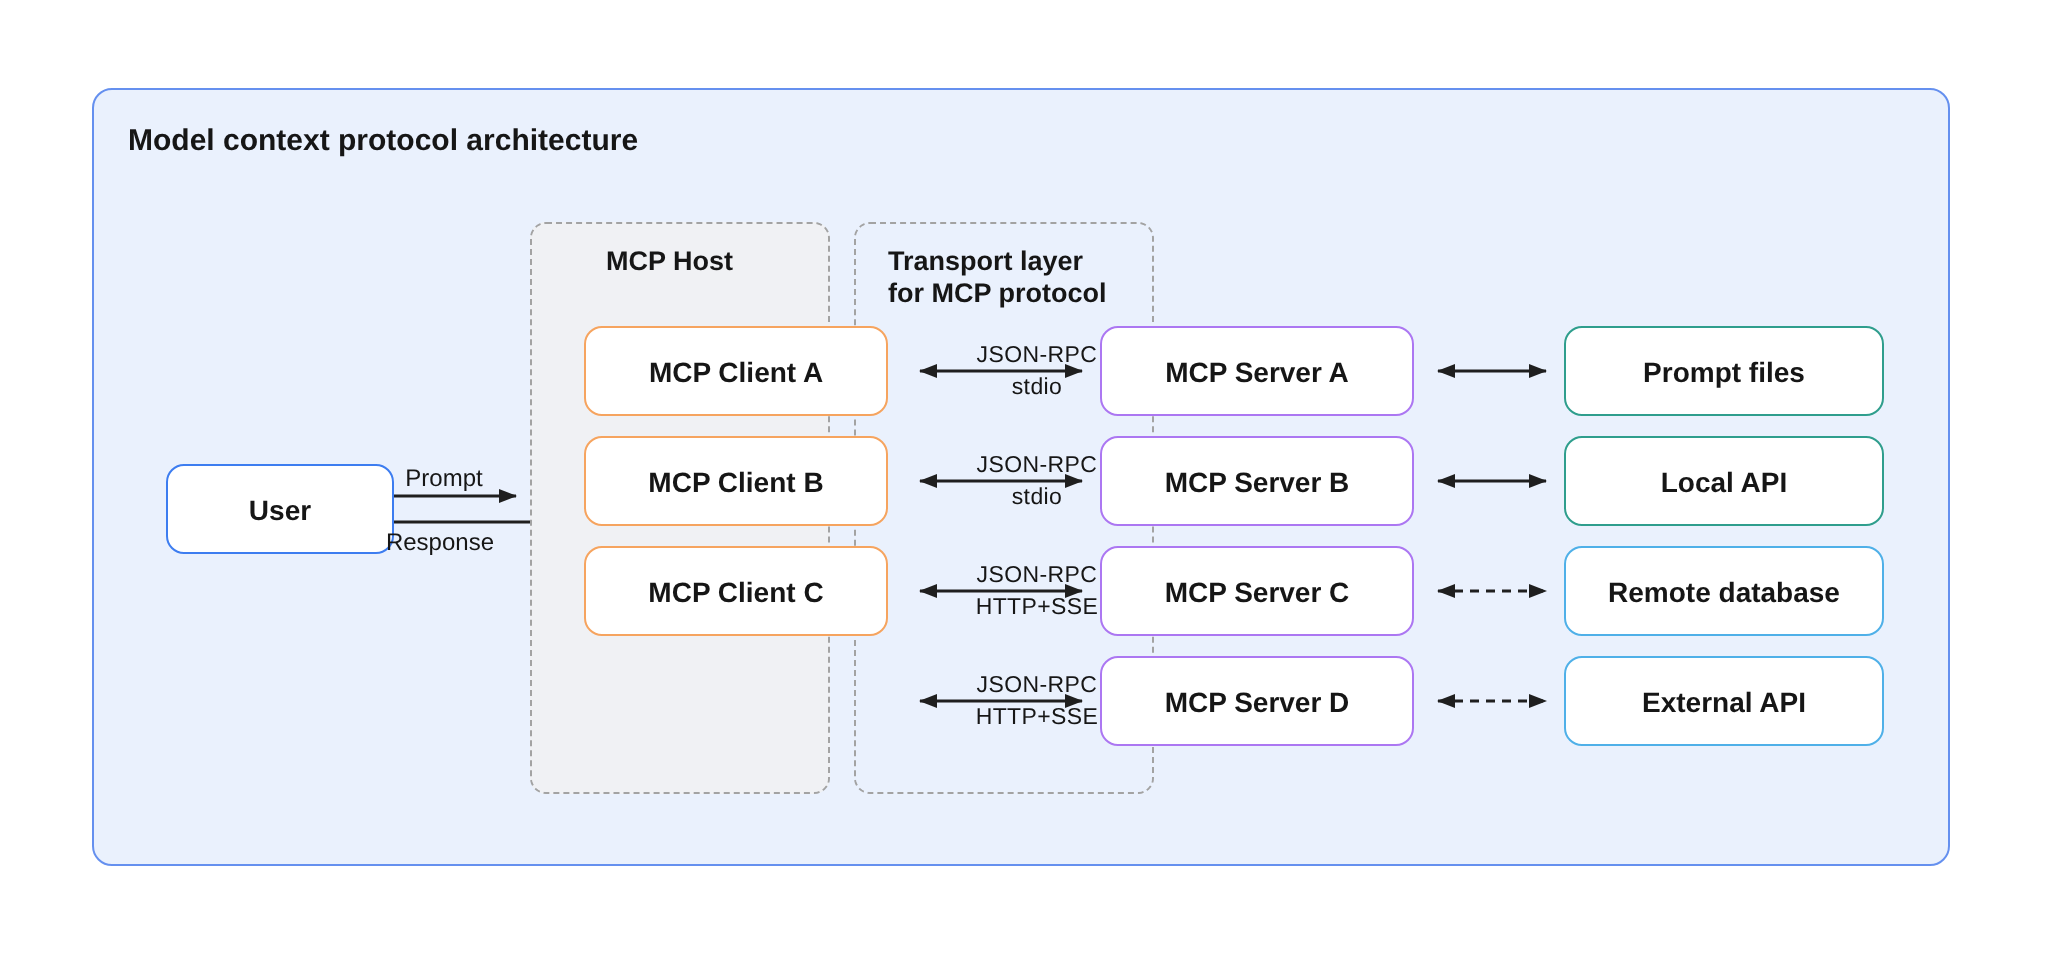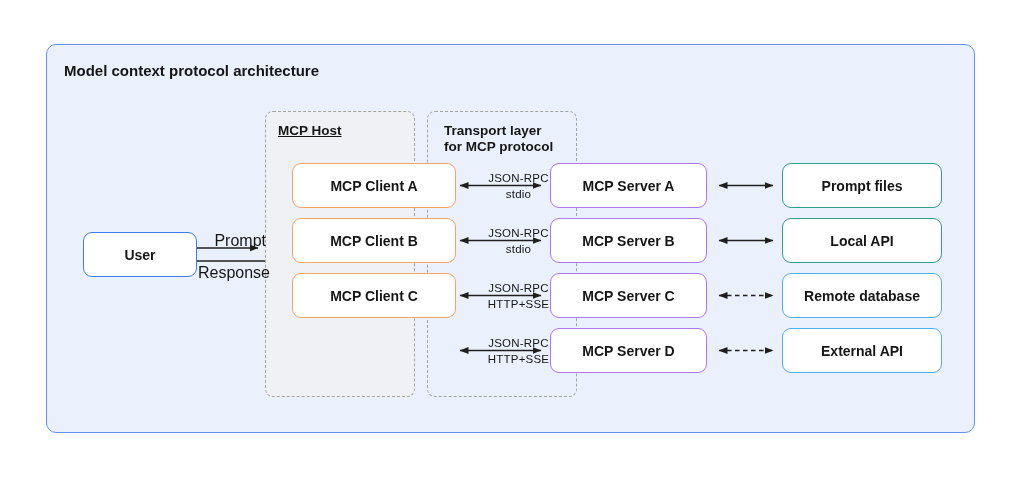--- a/index.html
+++ b/index.html
@@ -12,37 +12,37 @@
   #canvas{position:relative;width:1024px;height:485px;background:#ffffff;
     font-family:"Liberation Sans","DejaVu Sans",sans-serif;color:var(--text);overflow:hidden;}
   .panel{position:absolute;left:46px;top:44px;width:929px;height:389px;
     background:var(--panel-bg);border:1.5px solid var(--panel-border);border-radius:10px;box-sizing:border-box;}
   .title{position:absolute;left:64px;top:62px;font-size:15px;font-weight:bold;}
   .dashed-container{position:absolute;top:111px;width:150px;height:286px;box-sizing:border-box;
     border:1.5px dashed var(--dashed-border);border-radius:8px;}
   #host{left:265px;background:var(--host-bg);}
   #transport{left:427px;background:transparent;}
   .container-label{position:absolute;font-size:13.5px;font-weight:bold;line-height:16px;}
-  #host-label{left:12px;top:11px;text-decoration:underline;}
+  #host-label{left:37px;top:11px;}
   #transport-label{left:16px;top:11px;}
   .box{position:absolute;height:45px;background:#ffffff;border-radius:9px;box-sizing:border-box;
     display:flex;align-items:center;justify-content:center;
     font-size:14px;font-weight:bold;z-index:3;}
   .user{left:83px;top:232px;width:114px;border:1.5px solid var(--user-border);}
-  .client{left:292px;width:164px;border:1.5px solid var(--client-border);}
+  .client{left:292px;width:152px;border:1.5px solid var(--client-border);}
   .server{left:550px;width:157px;border:1.5px solid var(--server-border);}
   .resource{left:782px;width:160px;}
   .res-local{border:1.5px solid var(--local-border);}
   .res-remote{border:1.5px solid var(--remote-border);}
   .r0{top:163px}.r1{top:218px}.r2{top:273px}.r3{top:328px}
   #arrows{position:absolute;left:0;top:0;width:1024px;height:485px;z-index:2;pointer-events:none;}
   #arrows line{stroke:var(--arrow);stroke-width:1.6;}
   #arrows .dashed{stroke-dasharray:4.5 3.5;}
   #arrows marker path{fill:var(--arrow);}
-  .flow-label{position:absolute;font-size:16px;text-align:right;line-height:1;z-index:4;}
+  .flow-label{position:absolute;font-size:12px;text-align:center;line-height:1;z-index:4;}
   #prompt-label{left:178px;top:233px;width:88px;}
   #response-label{left:170px;top:265px;width:100px;}
   .tlabel{position:absolute;left:452px;width:97px;text-align:center;
     font-size:11.5px;line-height:1;letter-spacing:0.2px;z-index:4;margin-left:18px;}
   .r0u{top:173px}.r0d{top:189px}
   .r1u{top:228px}.r1d{top:244px}
   .r2u{top:283px}.r2d{top:299px}
   .r3u{top:338px}.r3d{top:354px}
 </style>
 </head>

